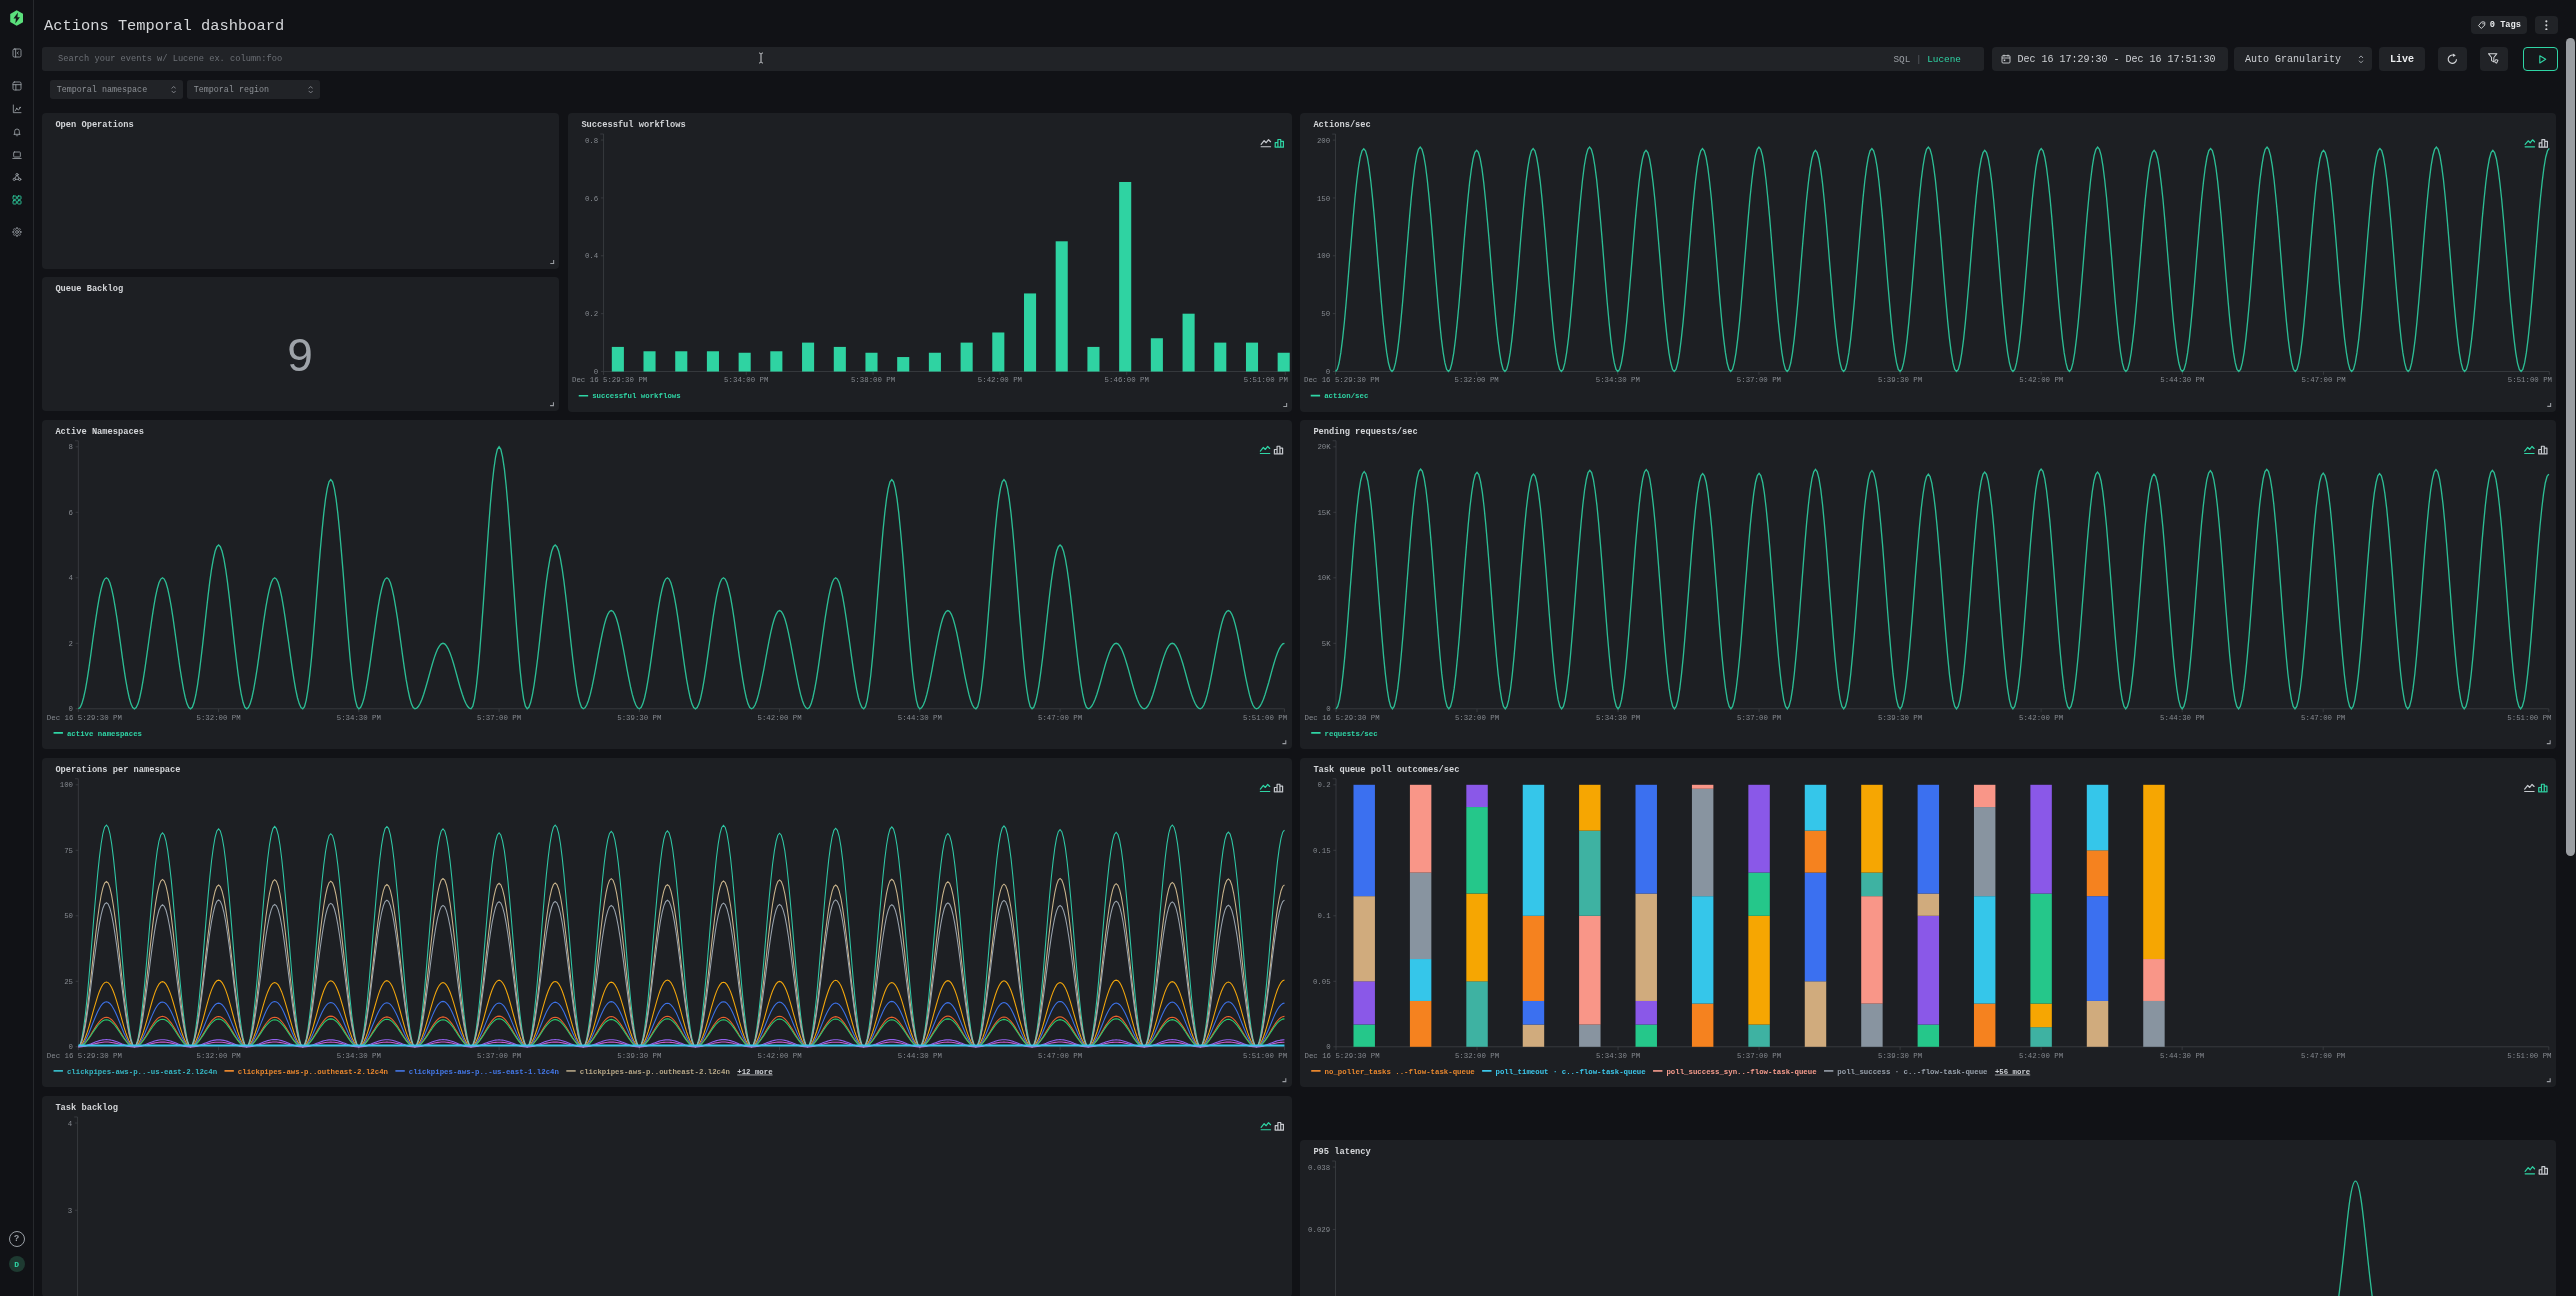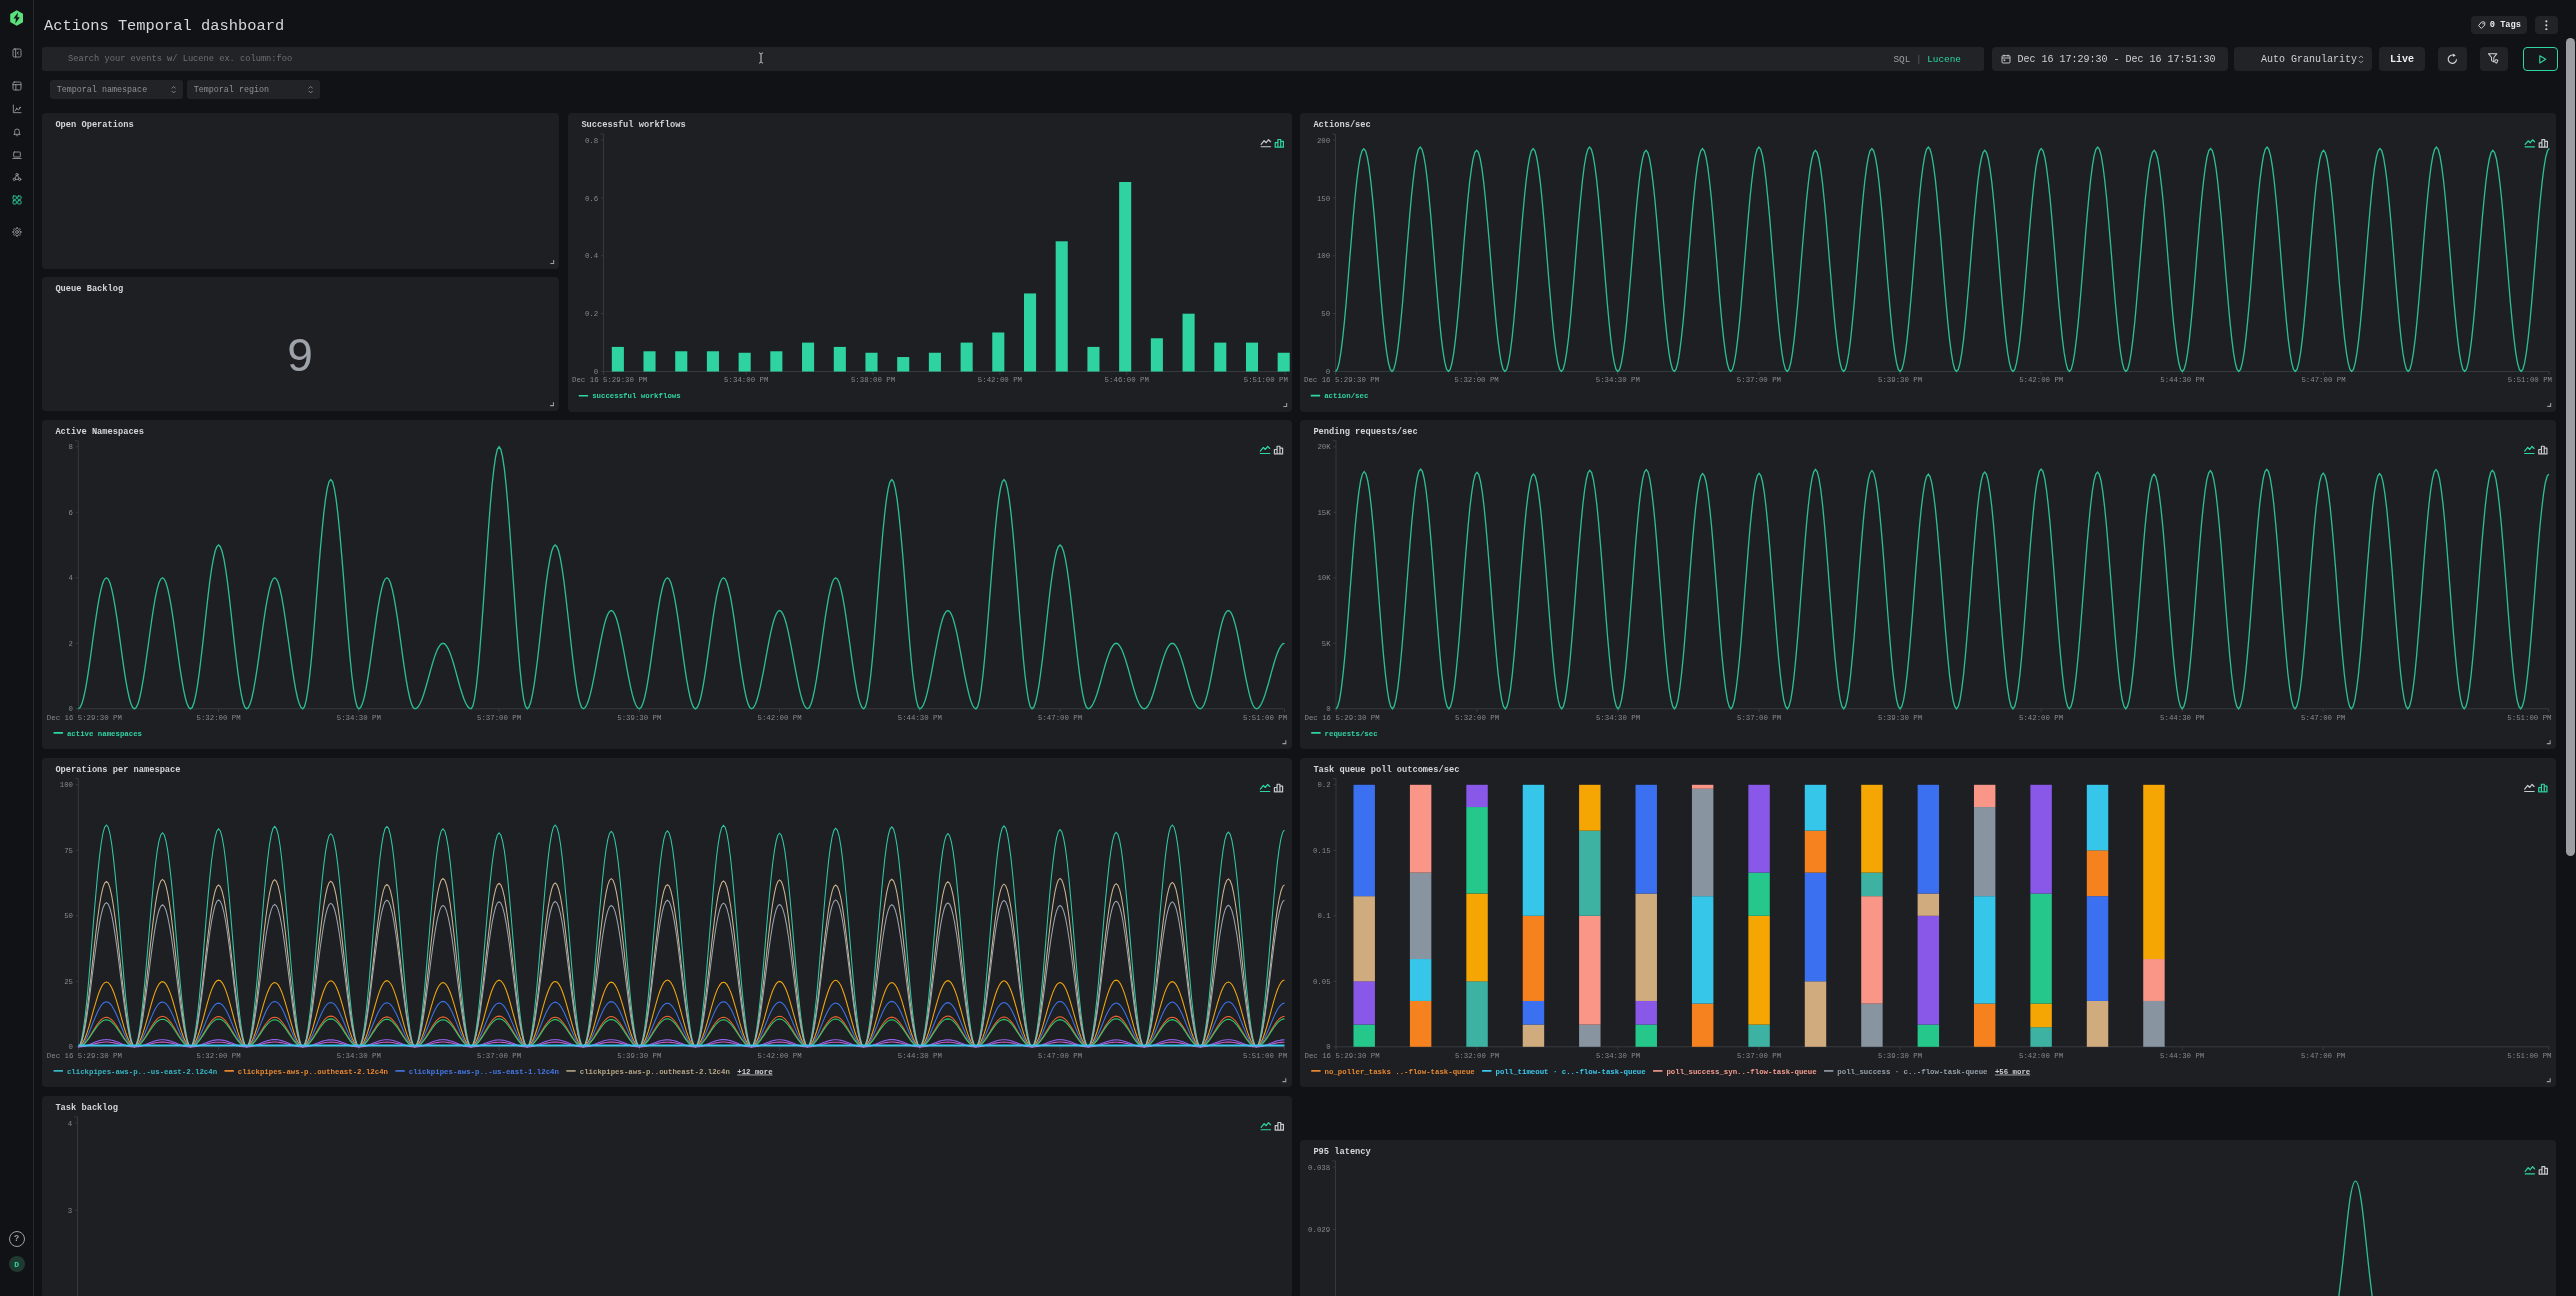--- a/index.html
+++ b/index.html
@@ -64,36 +64,36 @@
       <circle cx="9.7" cy="4.3" r="1" fill="#e8eaec" stroke="none"></circle>
     </svg>0 Tags</div>
 <div class="btn" style="left:2535px;top:16px;width:23px;height:18px;justify-content:center">
 <svg width="2.7" height="10.7" viewBox="0 0 4 16" style="position:static">
       <circle cx="2" cy="2" r="1.6" fill="#d4d6d9"></circle>
       <circle cx="2" cy="8" r="1.6" fill="#d4d6d9"></circle>
       <circle cx="2" cy="14" r="1.6" fill="#d4d6d9"></circle>
     </svg>
   </div>
 <div class="btn" style="left:42px;top:47px;width:1942px;height:24px;border-radius:2.7px">
-    <span style="margin-left:26px;font-size:8.7px;color:#6c7076">Search your events w/ Lucene ex. column:foo</span>
+    <span style="margin-left:16px;font-size:8.7px;color:#6c7076">Search your events w/ Lucene ex. column:foo</span>
     <span style="position:absolute;right:23px;font-size:9.4px;color:#9a9ea4">SQL <span style="color:#5a5e64">|</span> <span style="color:#2fd5a5;font-weight:normal">Lucene</span></span>
   </div>
 <svg class="abs" style="left:757px;top:52px" width="8" height="12" viewBox="0 0 12 18" fill="none" stroke="#cfd1d4" stroke-width="1.5">
     <path d="M3 1.5c1.7 0 3 .8 3 2 0-1.2 1.3-2 3-2M3 16.5c1.7 0 3-.8 3-2 0 1.2 1.3 2 3 2M6 3.5v11"></path>
   </svg>
 <div class="btn" style="left:1992px;top:47px;width:236px;height:24px">
 <svg width="10" height="10" viewBox="0 0 15 15" style="position:static;margin-left:9.4px" fill="none" stroke="#c9ccd0" stroke-width="1.4">
       <rect x="1.5" y="2.5" width="12" height="11" rx="1.5"></rect>
       <path d="M1.5 6h12M4.5 1v3M10.5 1v3"></path>
       <rect x="4" y="8.2" width="2.4" height="2.4" fill="#c9ccd0" stroke="none"></rect>
     </svg>
 <span style="margin-left:6px;color:#ced1d5">Dec 16 17:29:30 - Dec 16 17:51:30</span>
   </div>
 <div class="btn" style="left:2234px;top:47px;width:138px;height:24px">
-    <span style="margin-left:27px;color:#ced1d5">Auto Granularity</span>
+    <span style="margin-left:11px;color:#ced1d5">Auto Granularity</span>
 <svg width="6" height="10.7" viewBox="0 0 9 16" style="position:absolute;left:auto;top:auto;right:8px" fill="none" stroke="#9a9ea4" stroke-width="1.5">
       <path d="M1.5 6L4.5 2.8 7.5 6M1.5 10l3 3.2 3-3.2"></path>
     </svg>
   </div>
 <div class="btn" style="left:2379px;top:47px;width:46px;height:24px;justify-content:center;font-weight:bold;color:#eceef0">Live</div>
 <div class="btn" style="left:2438px;top:47px;width:29px;height:24px;justify-content:center">
 <svg width="12.7" height="12.7" viewBox="0 0 19 19" style="position:static" fill="none" stroke="#d4d6d9" stroke-width="1.7">
       <path d="M11.3 3.35 A6.2 6.2 0 1 0 15.7 9.3"></path>
       <path d="M10.2 0.8 L14.6 3.4 L10.9 6.1 Z" fill="#d4d6d9" stroke="none"></path>
     </svg>

